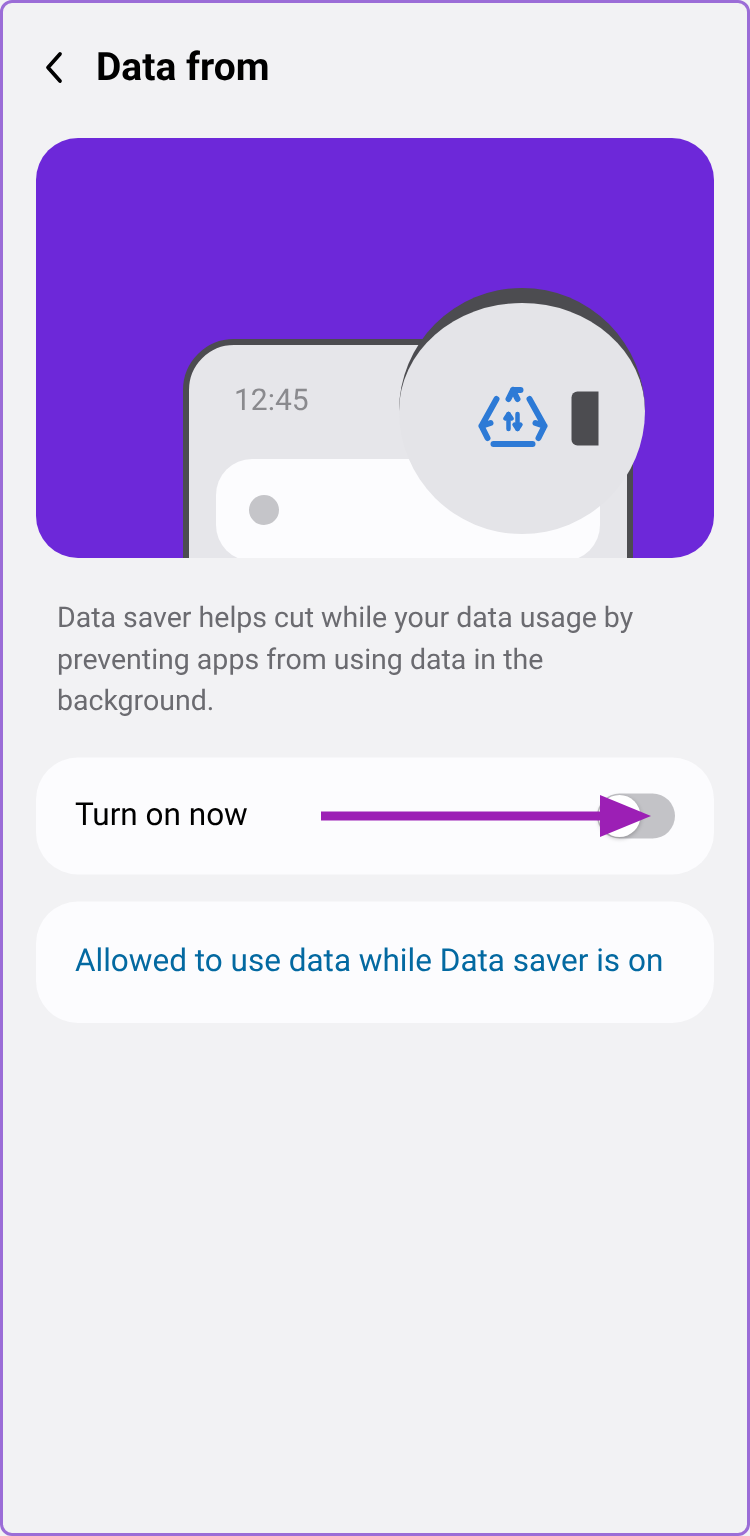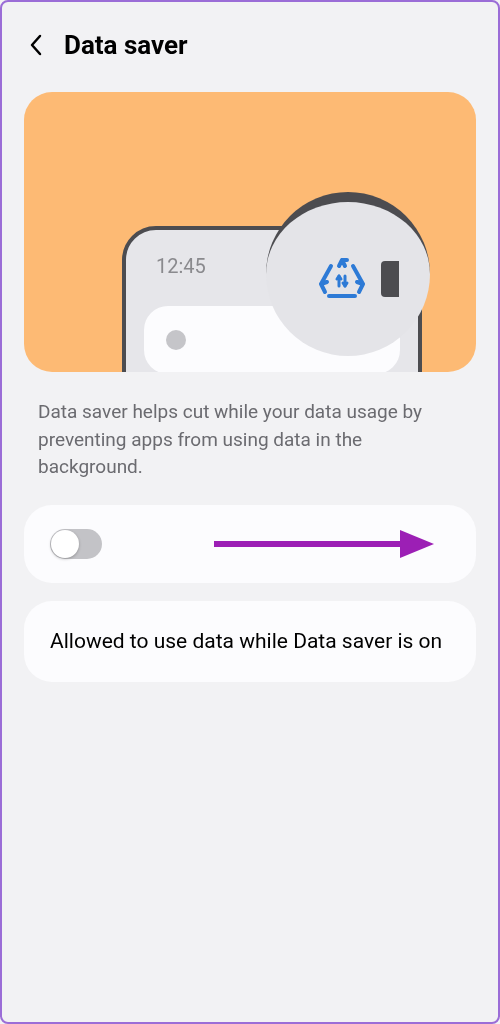--- a/index.html
+++ b/index.html
@@ -31,21 +31,21 @@
       justify-content: center;
       cursor: pointer;
     }
     .page-title {
       font-size: 26px;
       font-weight: 700;
       color: #000;
     }
     .illustration-card {
       margin: 14px 22px 0 22px;
-      background: #fdba74;
+      background: #6d28d9;
       border-radius: 28px;
       height: 280px;
       position: relative;
       overflow: hidden;
     }
     .phone-mock {
       position: absolute;
       left: 98px;
       top: 134px;
       width: 300px;
@@ -148,34 +148,34 @@
     }
     .option-card2 {
       margin: 0 22px;
       background: #fcfcfe;
       border-radius: 28px;
       padding: 26px 26px;
       cursor: pointer;
     }
     .option-label2 {
       font-size: 21px;
-      color: #000000;
+      color: #0369a1;
       line-height: 1.4;
     }
   </style>
 </head>
 <body>
 
 <div class="header">
   <div class="back-btn">
     <svg width="16" height="24" viewBox="0 0 16 24">
       <path d="M12 3 L4 12 L12 21" stroke="#000" stroke-width="2.5" fill="none" stroke-linecap="round" stroke-linejoin="round"></path>
     </svg>
   </div>
-  <div class="page-title">Data saver</div>
+  <div class="page-title">Data from</div>
 </div>
 
 <div class="illustration-card">
   <div class="phone-mock">
     <div class="phone-time">12:45</div>
     <div class="phone-row">
       <div class="phone-dot"></div>
     </div>
 
   </div>
@@ -189,20 +189,21 @@
       <path d="M22 20 L20 23 M22 20 L24 23" stroke="#2d7ad6" stroke-width="3" fill="none" stroke-linecap="round"></path>
       <path d="M28 30 L26 27 M28 30 L30 27" stroke="#2d7ad6" stroke-width="3" fill="none" stroke-linecap="round"></path>
     </svg>
     <div class="battery-icon"></div>
   </div>
 </div>
 
 <div class="description">Data saver helps cut while your data usage by preventing apps from using data in the background.</div>
 
 <div class="option-card">
+  <div class="option-label">Turn on now</div>
   <div class="toggle">
     <div class="toggle-knob"></div>
   </div>
   <svg class="arrow-annotation" width="220" height="36" viewBox="0 0 220 36">
     <line x1="0" y1="18" x2="188" y2="18" stroke="#9c1fb5" stroke-width="6"></line>
     <polygon points="186,4 220,18 186,32" fill="#9c1fb5"></polygon>
   </svg>
 </div>
 
 <div class="option-card2">

